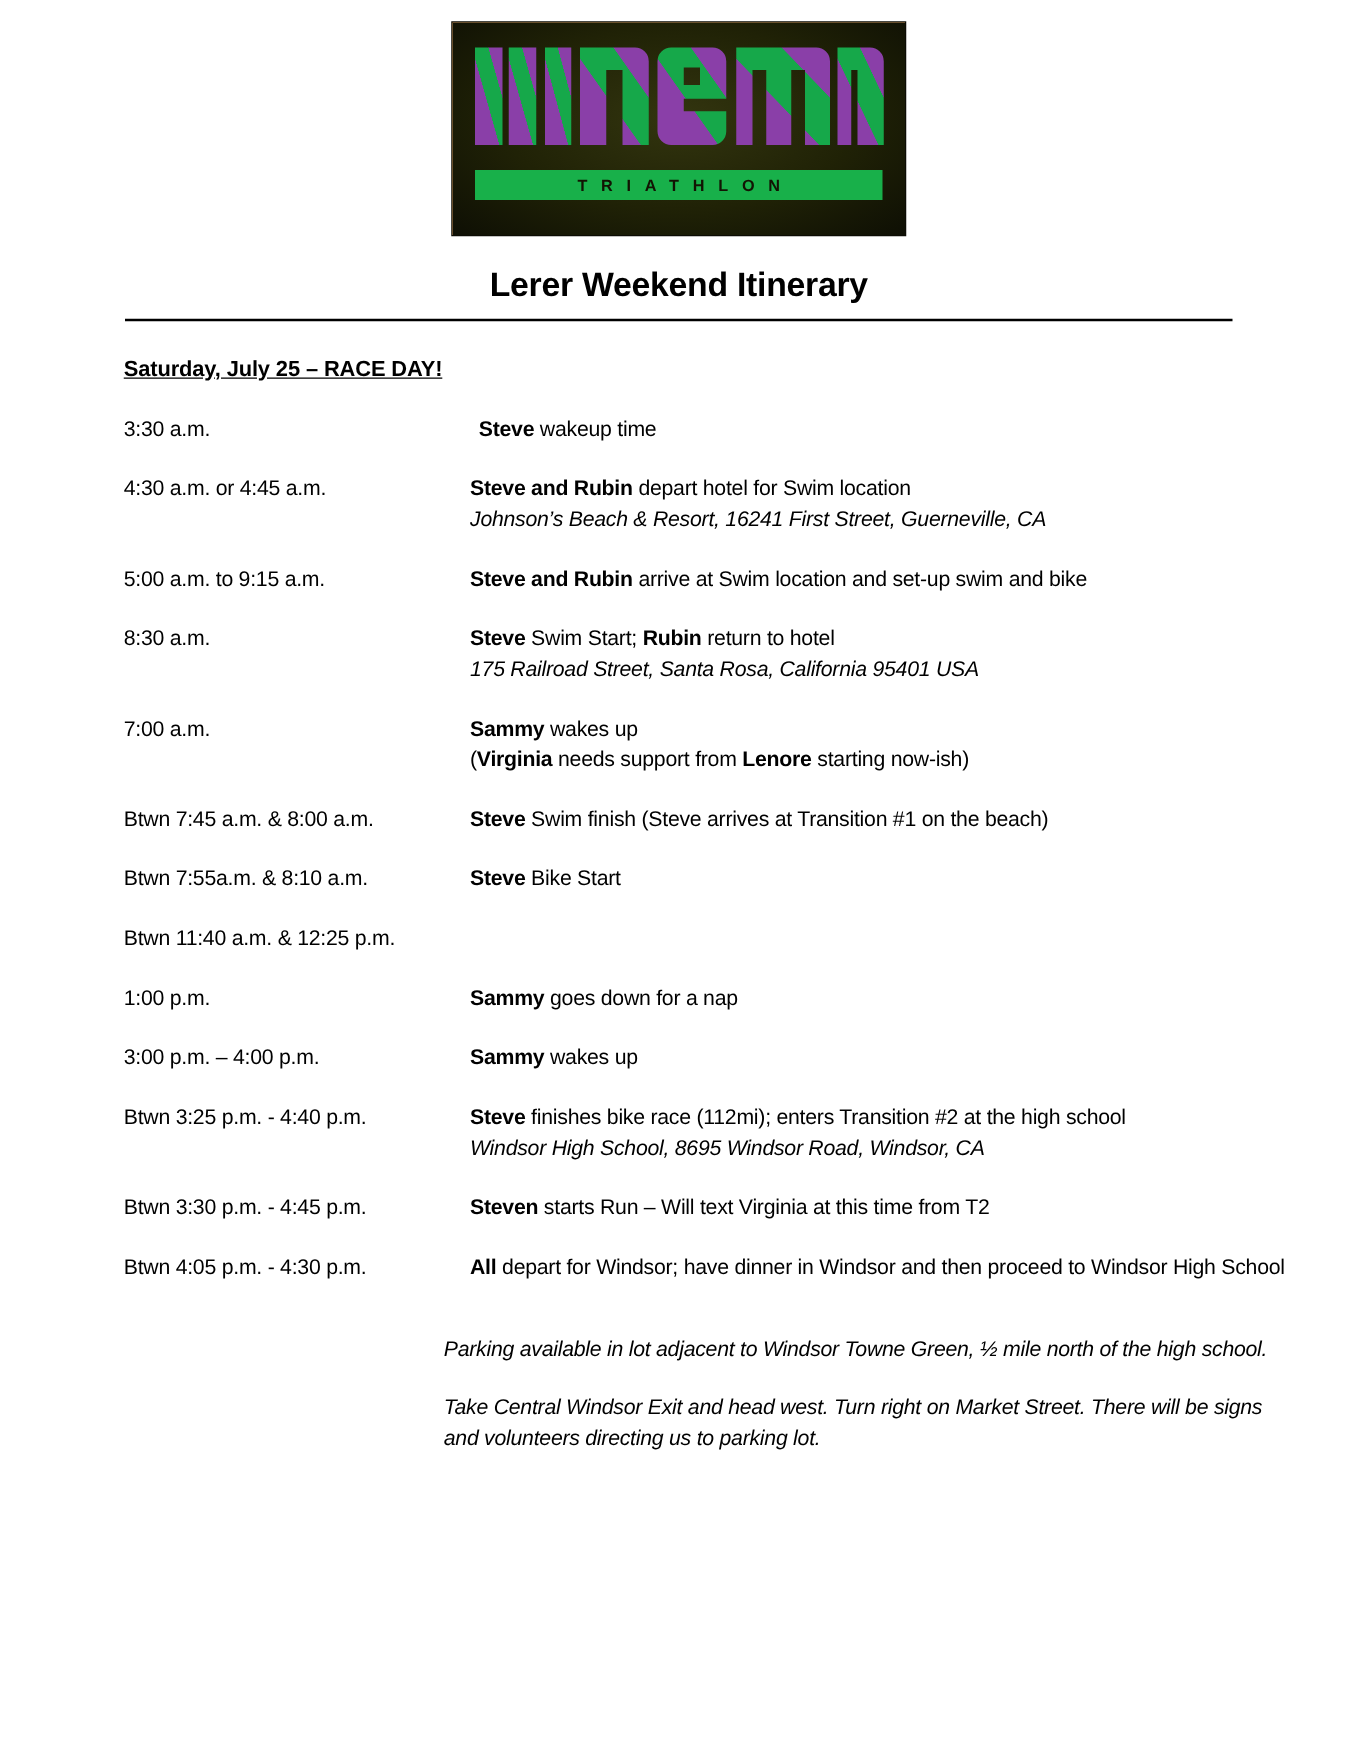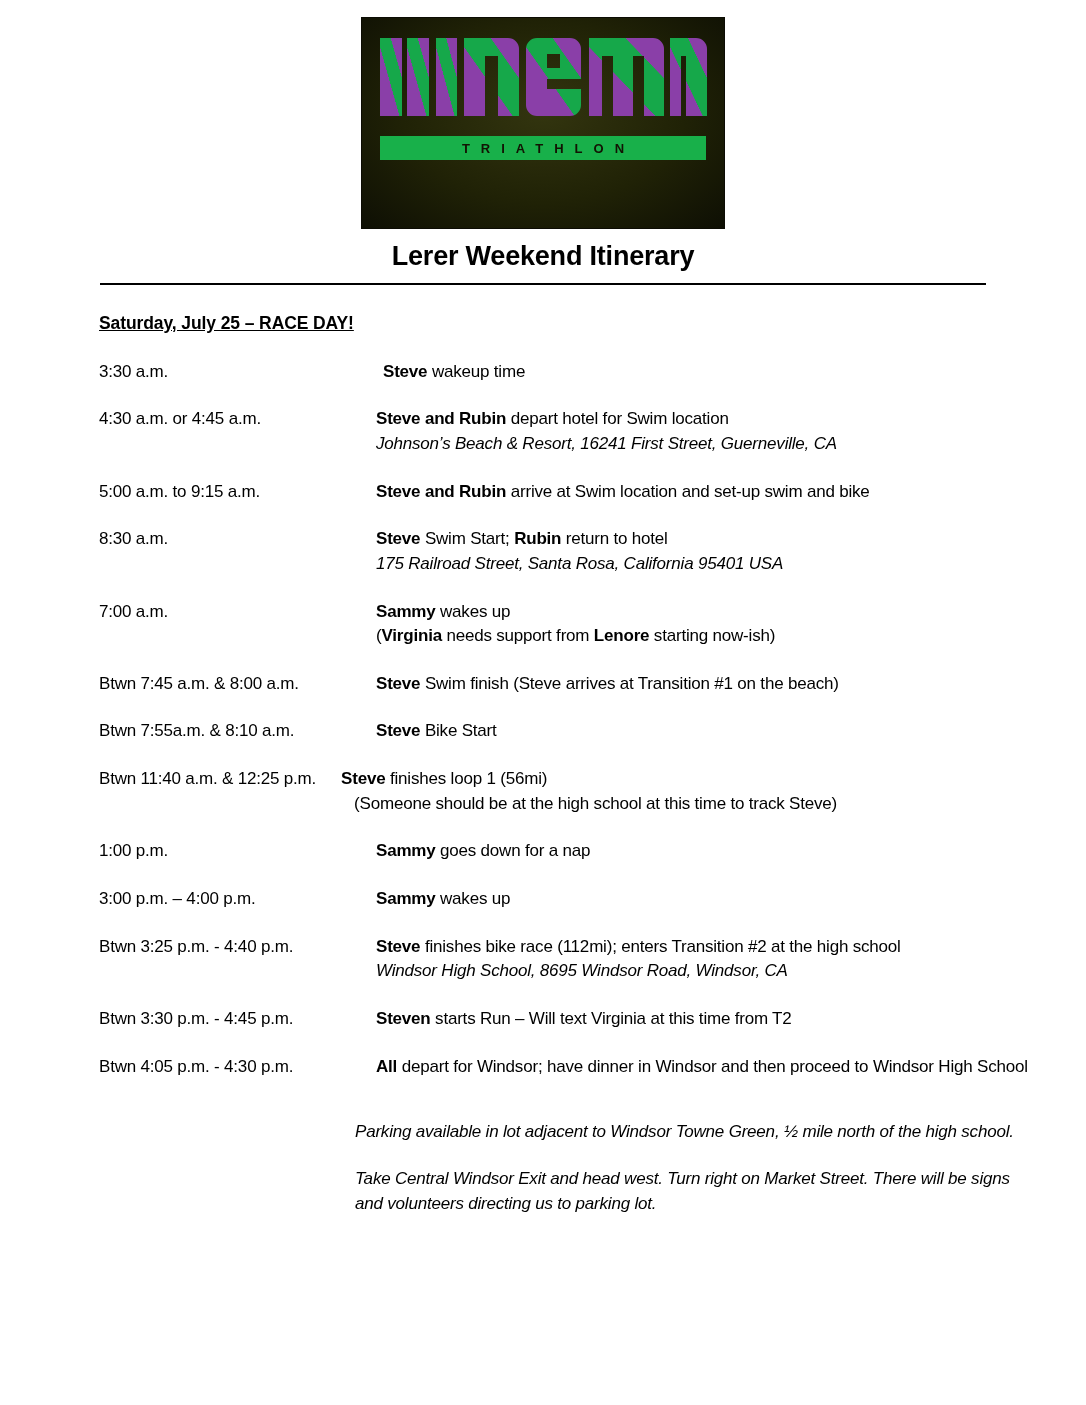--- a/index.html
+++ b/index.html
@@ -18,21 +18,21 @@
 
   
   #logo-block {
     width: 100%;
     display: flex;
     justify-content: center;
     padding-top: 18px;
   }
   #logo {
     width: 362px;
-    height: 210px;
+    height: 170px;
     background: #fdba74;
     position: relative;
     overflow: hidden;
     box-shadow: 0 0 0 1px #0c0c04;
   }
   #logo .glow {
     position: absolute;
     left: 0; top: 0; right: 0; bottom: 0;
     background: radial-gradient(ellipse at 50% 45%, #33350f 0%, #202206 55%, #0e0f04 100%);
   }
@@ -59,21 +59,21 @@
     font-weight: bold;
     font-size: 13px;
     letter-spacing: 11px;
     color: #121403;
     text-indent: 11px;
     line-height: 1;
   }
 
   
   #title-block {
-    margin-top: 14px;
+    margin-top: 26px;
     text-align: center;
   }
   #doc-title {
     font-family: "Liberation Sans", sans-serif;
     font-weight: bold;
     font-size: 27px;
     letter-spacing: -0.2px;
     color: #000;
     line-height: 1.1;
   }
@@ -238,24 +238,20 @@
         </div>
       </div>
       <div class="row">
         <div class="time">Btwn 7:55a.m. &amp; 8:10 a.m.</div>
         <div class="desc">
           <span class="line"><b>Steve</b> Bike Start</span>
         </div>
       </div>
       <div class="row wide-time">
         <div class="time">Btwn 11:40 a.m. &amp; 12:25 p.m.</div>
-        <div class="desc">
-          <span class="line"><b>Steve</b> finishes loop 1 (56mi)</span>
-          <span class="line indent">(Someone should be at the high school at this time to track Steve)</span>
-        </div>
       </div>
       <div class="row">
         <div class="time">1:00 p.m.</div>
         <div class="desc">
           <span class="line"><b>Sammy</b> goes down for a nap</span>
         </div>
       </div>
       <div class="row">
         <div class="time">3:00 p.m. – 4:00 p.m.</div>
         <div class="desc">

